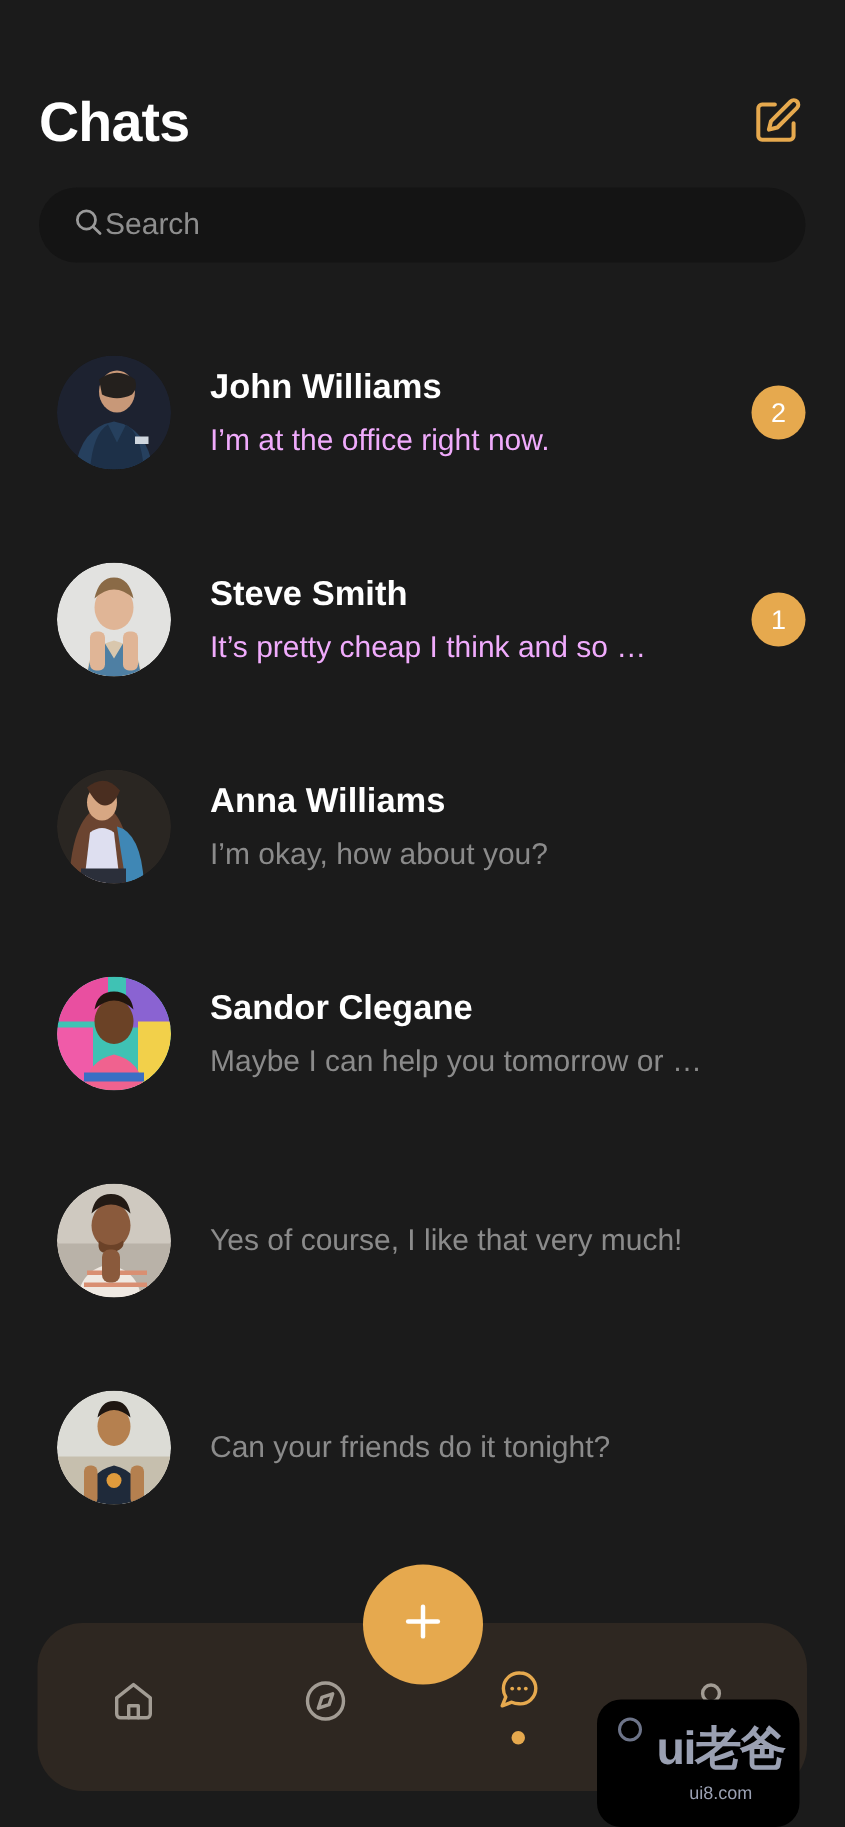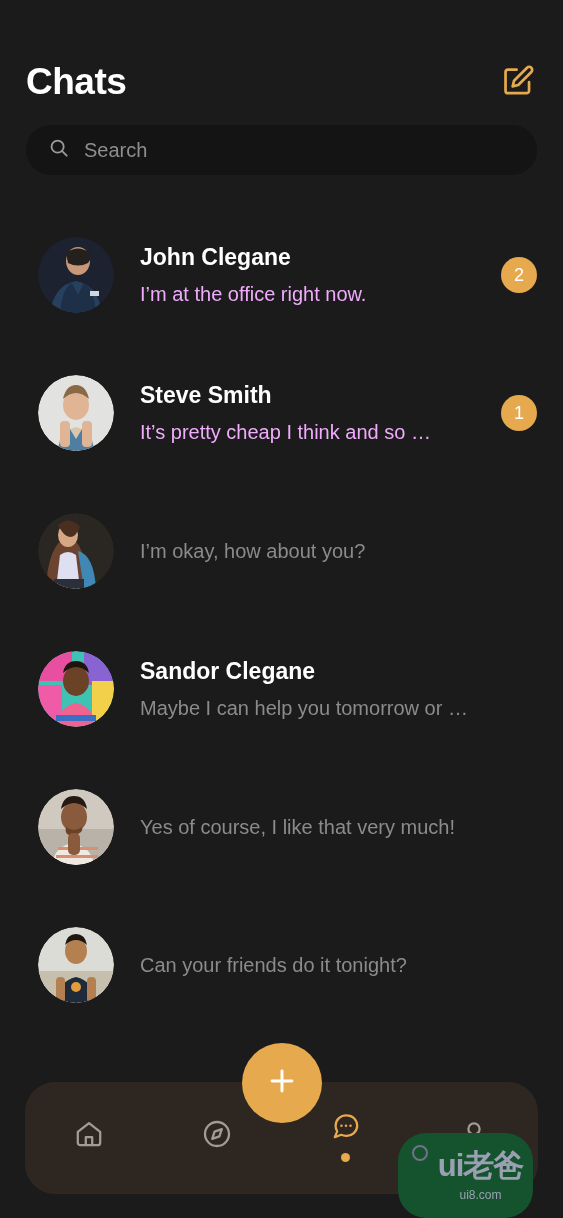--- a/index.html
+++ b/index.html
@@ -44,21 +44,20 @@
   
   .search-wrap {
     position: absolute;
     top: 125px; left: 26px;
     width: 511px; height: 50px;
     background: #141414;
     border-radius: 25px;
     display: flex;
     align-items: center;
     padding: 0 22px;
-    gap: 14px;
     cursor: text;
   }
   .search-input {
     flex: 1;
     background: transparent;
     border: none;
     outline: none;
     color: #d0d0d0;
     font-size: 20px;
     font-family: "Liberation Sans", sans-serif;
@@ -166,22 +165,22 @@
     justify-content: center;
     cursor: pointer;
     z-index: 5;
   }
 
   
   .watermark {
     position: absolute;
     left: 398px; top: 1133px;
     width: 135px; height: 85px;
-    background: #14532d;
-    border-radius: 28px;
+    background: #000000;
+    border-radius: 16px;
     z-index: 10;
     overflow: hidden;
   }
   .wm-circle {
     position: absolute;
     left: 14px; top: 12px;
     width: 16px; height: 16px;
     border-radius: 50%;
     border: 2px solid #6d7489;
   }
@@ -243,21 +242,21 @@
             <rect width="76" height="76" fill="#1d2230"></rect>
             <ellipse cx="40" cy="24" rx="12" ry="14" fill="#c89878"></ellipse>
             <path d="M28 16q12-9 24 0 2 6-2 10-10 5-20 0z" fill="#24201d"></path>
             <path d="M12 76q4-28 26-32 22 4 26 32z" fill="#26405e"></path>
             <path d="M34 46l6 12 6-12q10 6 12 30H22q2-24 12-30z" fill="#1d3048"></path>
             <rect x="52" y="54" width="9" height="5" fill="#cfd6de"></rect>
           </g>
         </svg>
       </div>
       <div class="row-text">
-        <div class="row-name">John Clegane</div>
+        <div class="row-name">John Williams</div>
         <div class="row-preview unread">I’m at the office right now.</div>
       </div>
       <div class="badge">2</div>
     </div>
 
     <div class="chat-row">
       <div class="avatar">
         <svg viewBox="0 0 76 76">
           <defs>
               <clipPath id="c2">
@@ -295,20 +294,21 @@
             <path d="M8 76q2-46 22-52 18 4 20 52z" fill="#6b4430"></path>
             <ellipse cx="30" cy="22" rx="10" ry="12" fill="#d7a783"></ellipse>
             <path d="M20 12q12-10 22 2-4 10-10 10t-12-12z" fill="#4a2e20"></path>
             <path d="M22 42q8-6 16 0l4 34H18z" fill="#dedff0"></path>
             <path d="M40 38q16 4 18 38H46z" fill="#3f87b5"></path>
             <rect x="16" y="66" width="30" height="10" fill="#2b2f3a"></rect>
           </g>
         </svg>
       </div>
       <div class="row-text">
+        <div class="row-name">Anna Williams</div>
         <div class="row-preview read">I’m okay, how about you?</div>
       </div>
       <div class="badge-spacer"></div>
     </div>
 
     <div class="chat-row">
       <div class="avatar">
         <svg viewBox="0 0 76 76">
           <defs>
               <clipPath id="c4">

